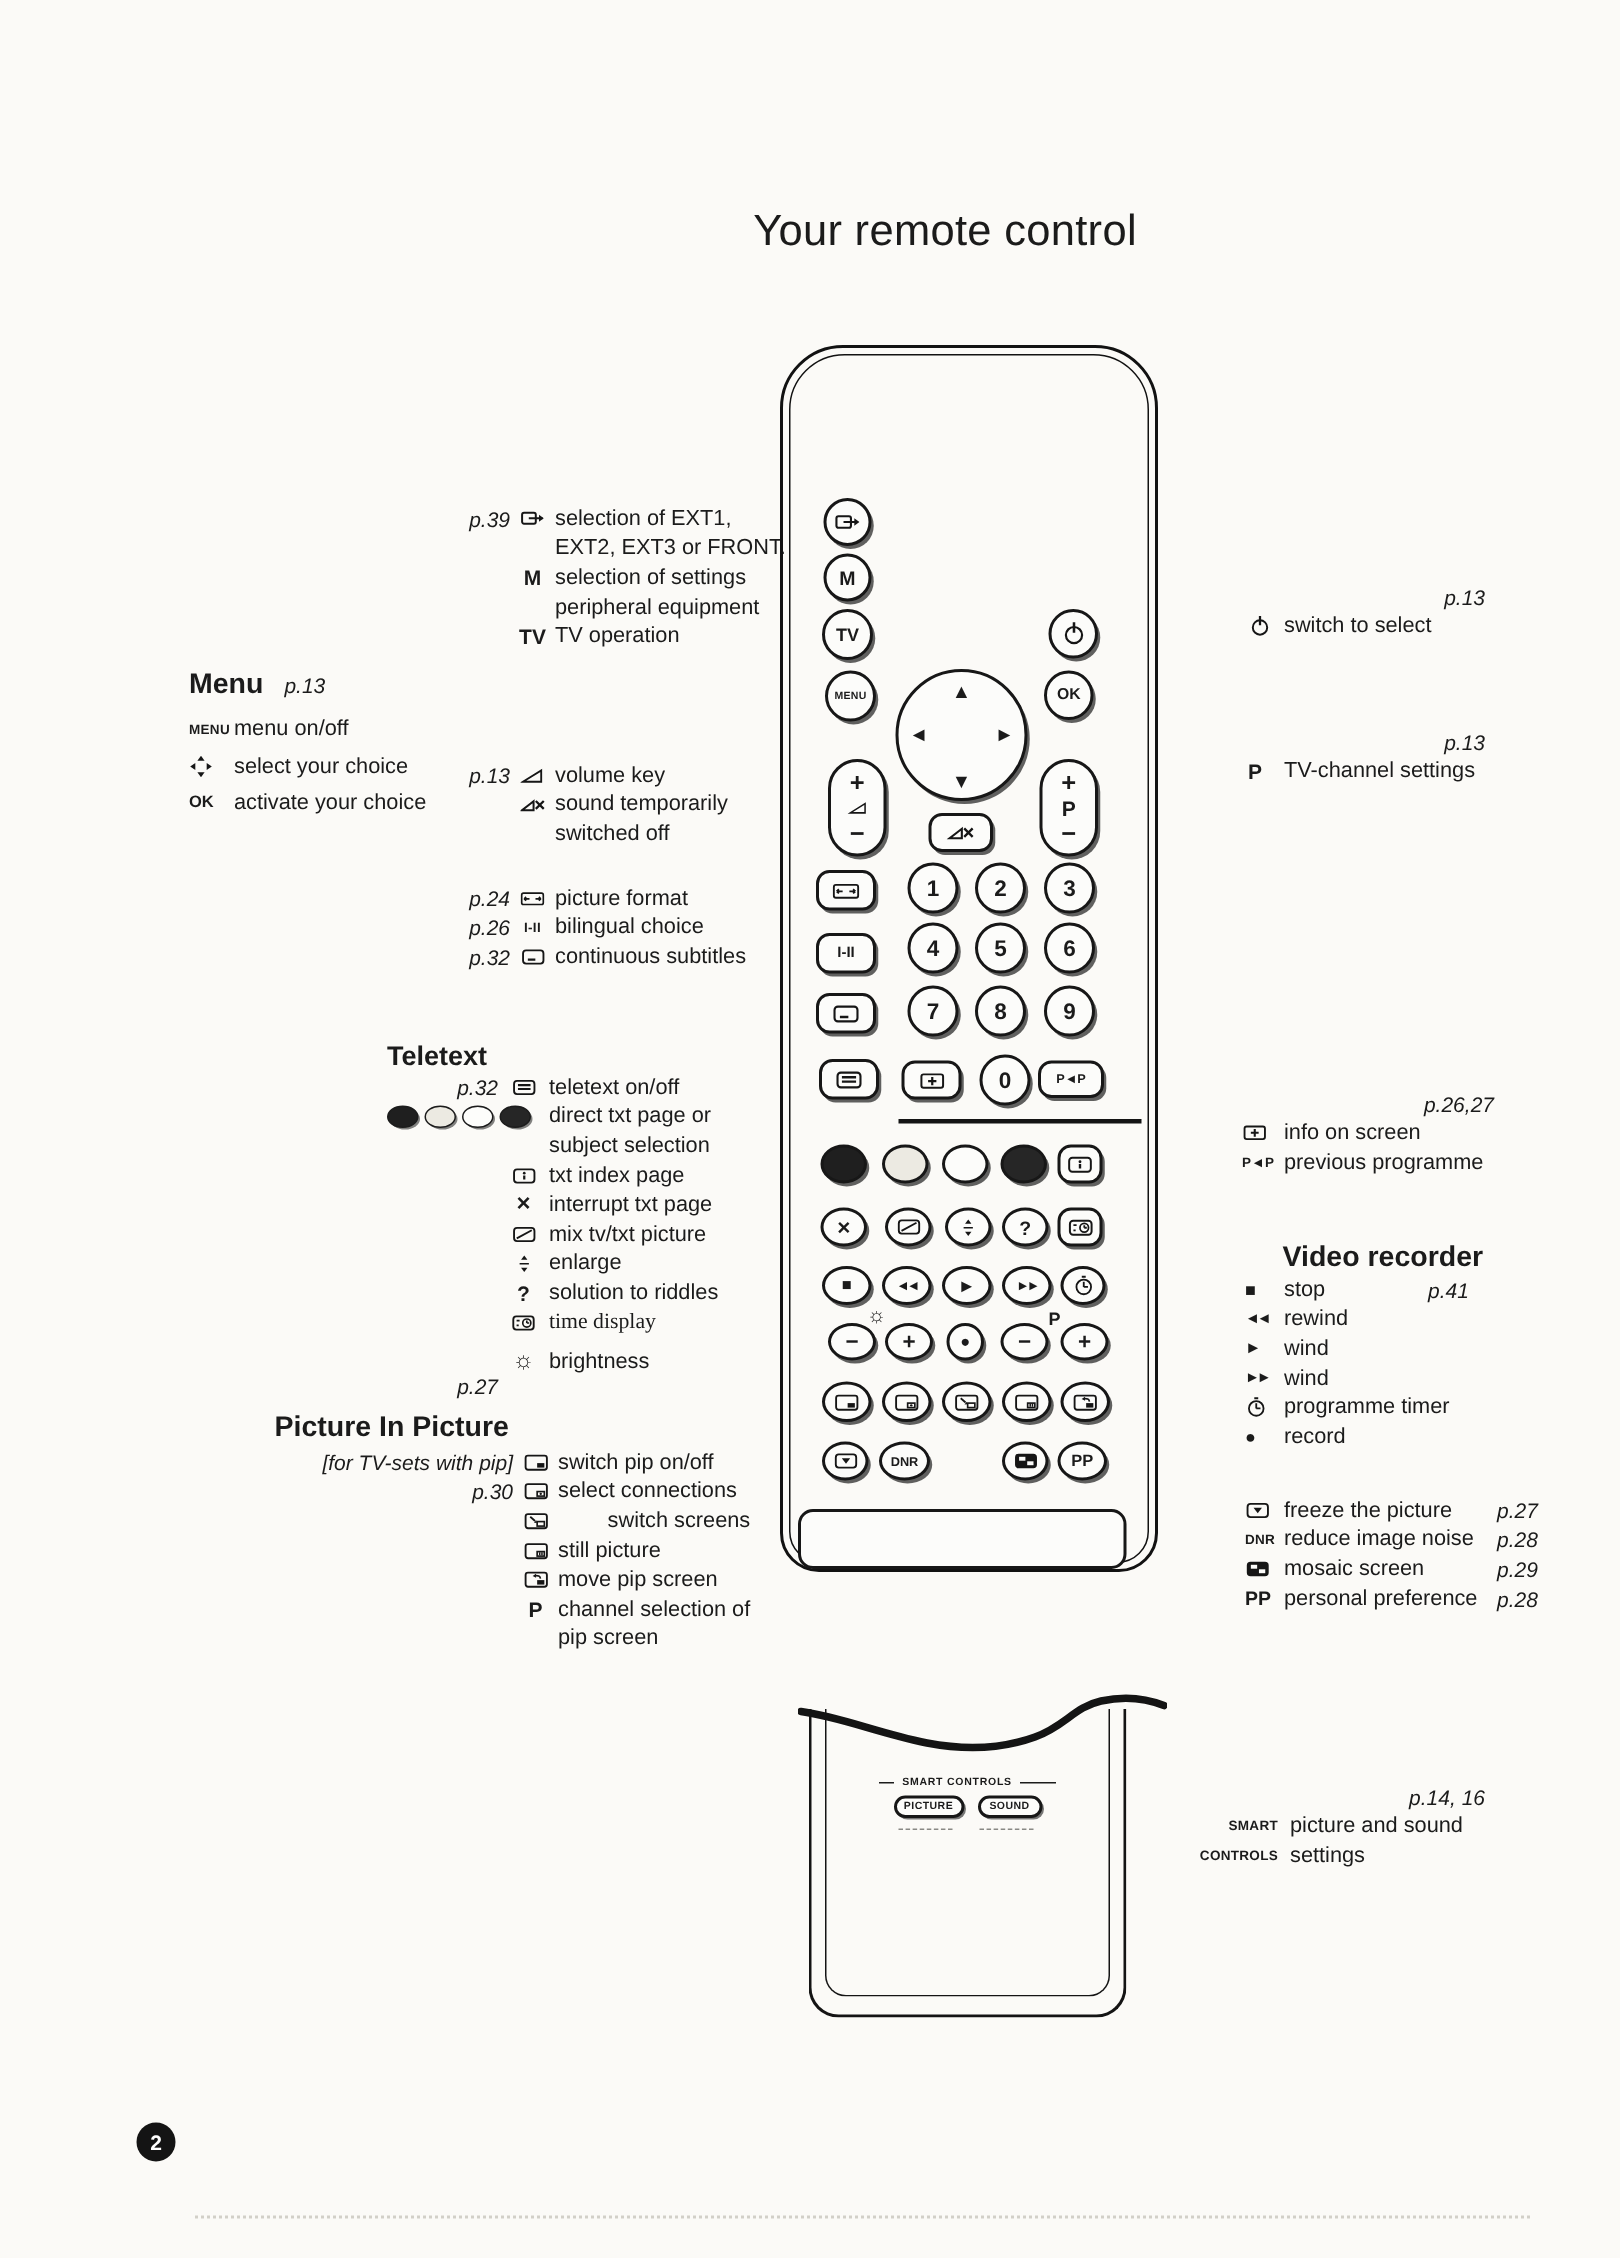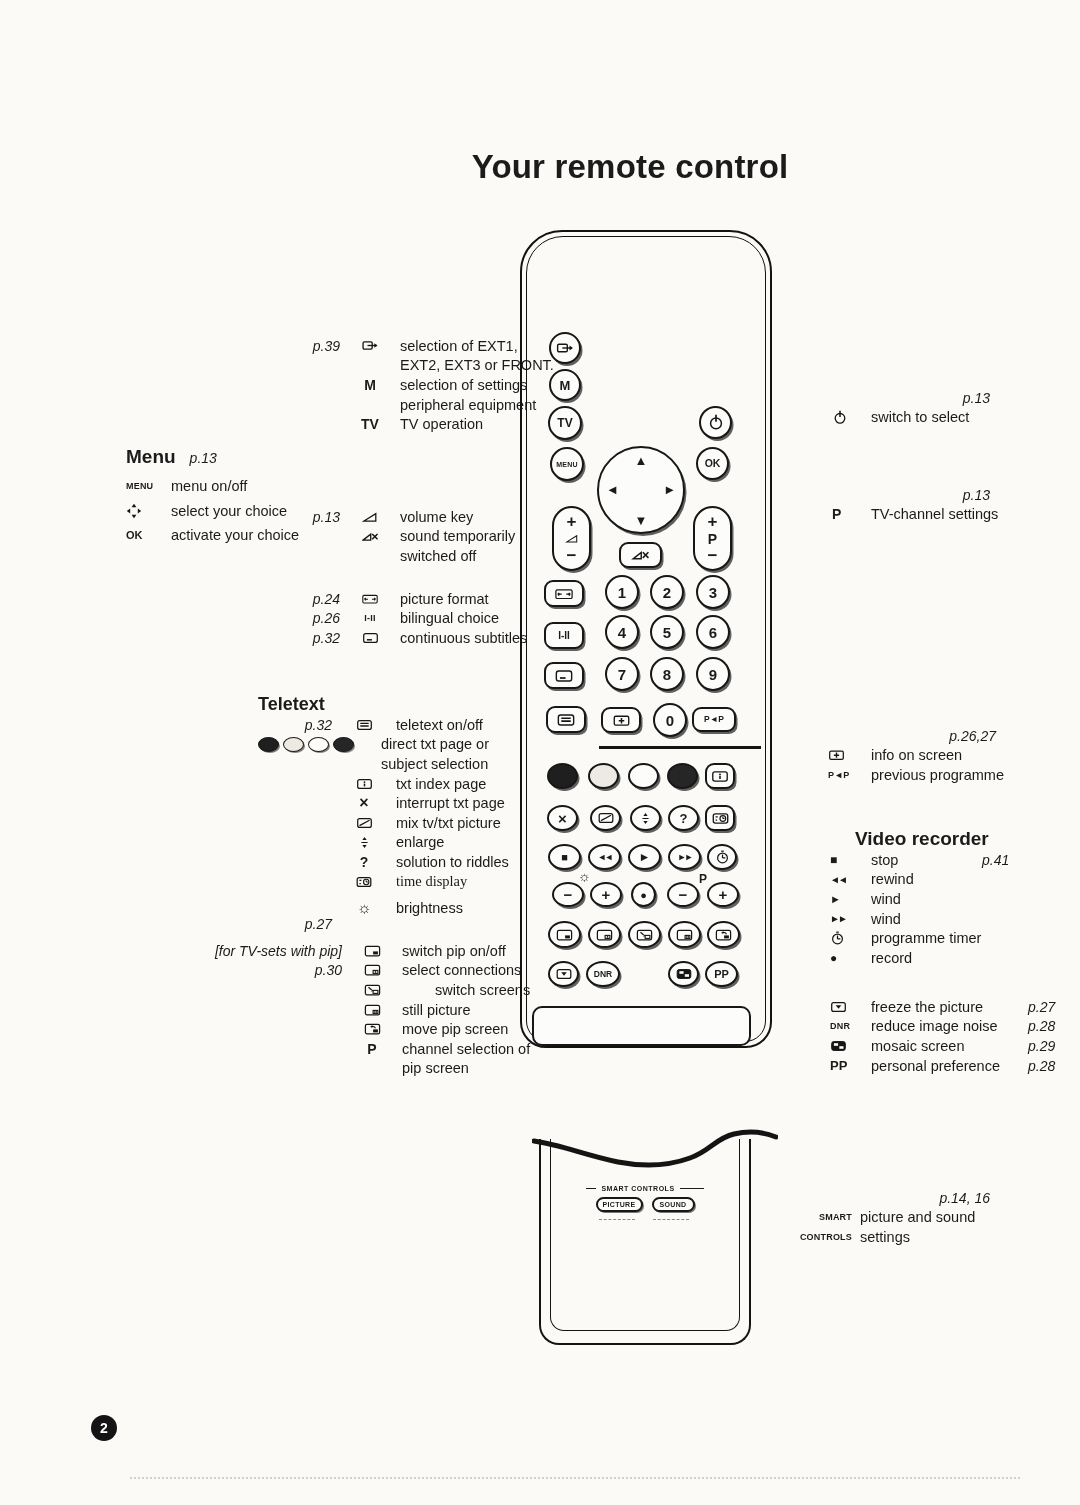--- a/index.html
+++ b/index.html
@@ -4,29 +4,29 @@
 <style>
   * { box-sizing: border-box; }
   html,body { margin:0; padding:0; }
   body {
     width:1080px; height:1505px; position:relative; overflow:hidden;
     background:#fbfaf7; color:#1b1b1b;
     font-family:"Liberation Sans", sans-serif;
   }
   .abs { position:absolute; }
   
-  #title { top:148px; left:630px; transform:translateX(-50%); font-size:33px; font-weight:bold; letter-spacing:.2px; white-space:nowrap; }
+  #title { top:138px; left:630px; transform:translateX(-50%); font-size:29px; font-weight:normal; letter-spacing:.2px; white-space:nowrap; }
   .ref { font-style:italic; font-size:14px; white-space:nowrap; }
   .lbl { font-size:14.5px; white-space:nowrap; }
   .key { font-weight:bold; font-size:14px; }
   .smallkey { font-weight:bold; font-size:9px; letter-spacing:.2px; }
   .hdr { font-weight:bold; font-size:19px; white-space:nowrap; }
   
   .ann { position:absolute; }
-  .row { display:grid; align-items:center; height:19.6px;gap:15px; }
+  .row { display:grid; align-items:center; height:19.6px; }
   .g3 { grid-template-columns:46px 30px auto; }
   .c1 { justify-self:end; }
   .c2 { justify-self:center; }
   .ovals { display:flex; gap:4px; align-items:center; }
   .oval { width:21px; height:15px; border:1.8px solid #1c1c1c; border-radius:50%; box-shadow:1.5px 1.5px 0 -0.5px rgba(30,30,30,.55); }
   
   #remote { left:520px; top:230px; width:252px; height:818px; border:2.6px solid #121212; border-radius:42px 42px 26px 26px; }
   #remote-inner { left:4px; top:4px; right:4px; bottom:4px; border:1.6px solid #121212; border-radius:37px 37px 21px 21px; }
   .cbtn, .rbtn { position:absolute; border:2.2px solid #171717; background:#fcfcfa; display:flex; align-items:center; justify-content:center; box-shadow:2px 2.5px 0 -0.5px rgba(30,30,30,.7); }
   .cbtn { border-radius:50%; }
@@ -336,20 +336,21 @@
       <span class="c2" style="font-size:16px;">☼</span>
       <span class="lbl">brightness</span>
     </div>
   <div class="row" style="grid-template-columns:74px auto; margin-top:-4px;">
       <span class="ref c1">p.27</span>
       <span></span>
     </div>
 </div>
 
 <div class="ann" style="left:180px; top:941px;">
+  <div class="hdr" style="margin-left:3px; height:24px;">Picture In Picture</div>
   <div class="row" style="grid-template-columns:162px 30px auto;">
       <span class="ref c1">[for TV-sets with pip]</span>
       <span class="c2">
         <svg class="ic" width="19" height="16" viewBox="0 0 16 16">
           <use href="#sym-pip1"></use>
         </svg>
       </span>
       <span class="lbl">switch pip on/off</span>
     </div>
   <div class="row" style="grid-template-columns:162px 30px auto;">

